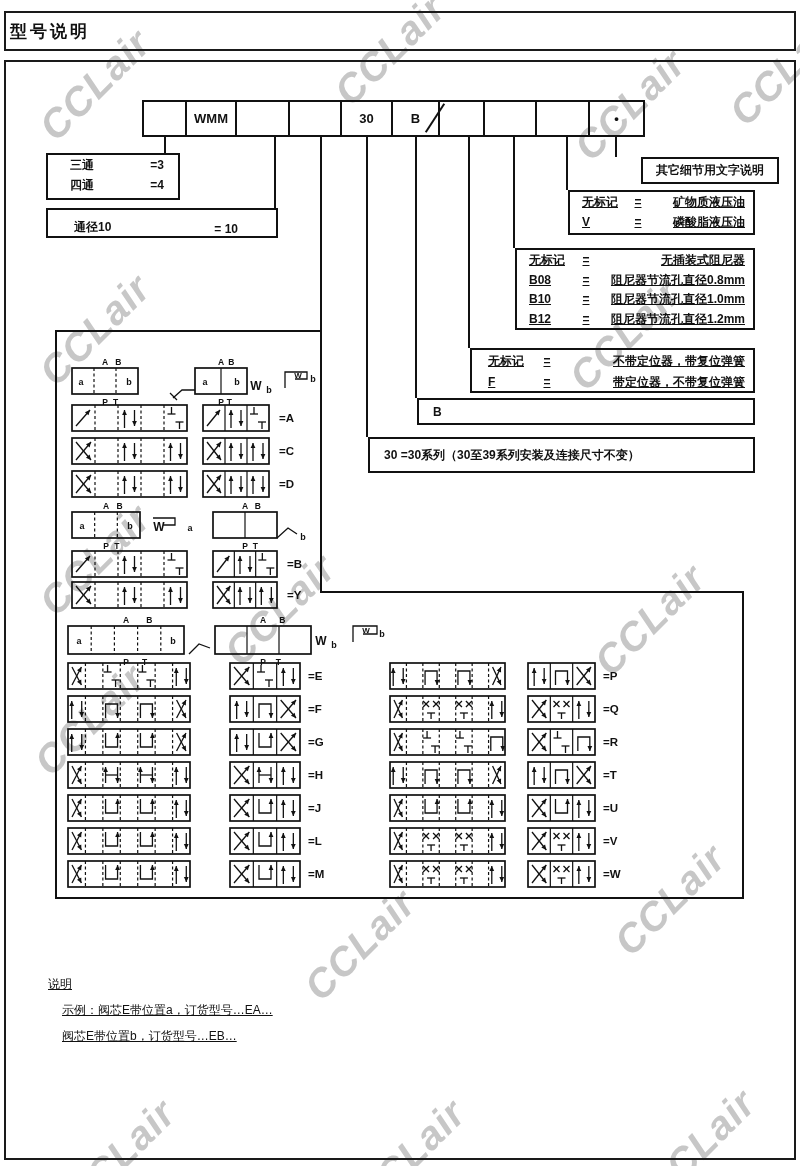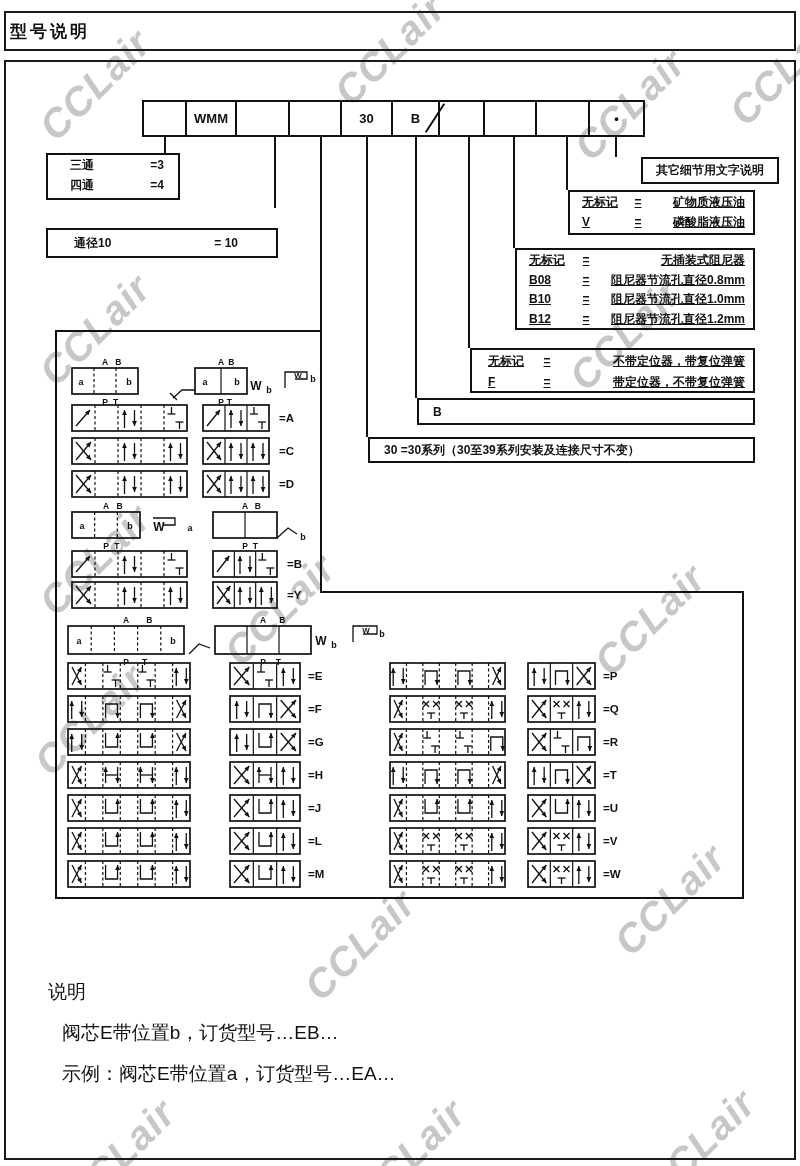--- a/index.html
+++ b/index.html
@@ -24,28 +24,28 @@
   .abox{position:absolute;box-sizing:border-box;border:2px solid #111;
         font-weight:bold;font-size:12px;z-index:2;}
   .r2{display:flex;justify-content:space-between;padding:1px 14px 0 22px;line-height:19px;}
   .r3{display:flex;padding:1px 8px 0 12px;line-height:19px;text-decoration:underline;}
   .r3 .k{flex:none;}
   .r3 .e{flex:none;text-align:center;}
   .r3 .v{flex:1;text-align:right;}
   .oil .k{width:48px}.oil .e{width:16px}
   .damper .r3{line-height:18.5px}.damper .k{width:46px}.damper .e{width:22px}
   .detent .r3{padding-left:16px;line-height:20px}.detent .k{width:50px}.detent .e{width:18px}
-  .sizebox{display:flex;align-items:center;justify-content:space-between;padding:0 38px 0 26px;margin-top:20px;}
+  .sizebox{display:flex;align-items:flex-end;justify-content:space-between;padding:0 38px 0 26px;}
   .bbox{display:flex;align-items:center;padding-left:14px;}
   .series{display:flex;align-items:center;}
   .series .k{margin-left:14px;}
   .series .v{flex:1;text-align:left;}
   .otherbox{display:flex;align-items:center;justify-content:center;font-size:12px;margin-left:24px;}
   #valve-svg{position:absolute;left:55px;top:330px;z-index:2;}
-  .notes{position:absolute;left:48px;top:972px;font-size:19px;z-index:2;line-height:2.15;}
+  .notes{position:absolute;left:48px;top:972px;font-size:12px;z-index:2;line-height:2.15;text-decoration:underline;}
   .notes .ind{margin-left:14px;}
 </style>
 </head>
 <body>
 
 <div class="page">
 
   <div id="wm-layer">
       <div class="wm" style="left: 95px; top: 85px; color: rgb(199, 199, 199);">CCLair</div>
       <div class="wm" style="left: 390px; top: 50px; color: rgb(199, 199, 199);">CCLair</div>
@@ -159,21 +159,21 @@
         <span class="k">F</span>
         <span class="e">=</span>
         <span class="v">带定位器，不带复位弹簧</span>
       </div>
   </div>
 
   <div class="abox bbox" style="left:417px;top:398px;width:338px;height:27px">
     <span>B</span>
   </div>
 
-  <div class="abox series" style="left:368px;top:437px;width:387px;height:26px">
+  <div class="abox series" style="left:368px;top:437px;width:387px;height:36px">
     <span class="k">30 =</span>
     <span class="v">30系列（30至39系列安装及连接尺寸不变）</span>
   </div>
 
   <svg id="valve-svg" width="700" height="575">
       <polygon points="1,1 266,1 266,262 688,262 688,568 1,568" fill="none" stroke="#111" stroke-width="2"></polygon>
       <g>
         <rect x="17" y="38" width="66" height="26" fill="none" stroke="#111" stroke-width="1.7"></rect>
         <line x1="39" y1="38" x2="39" y2="64" stroke="#111" stroke-width="1.2" stroke-dasharray="3,2.5"></line>
         <line x1="61" y1="38" x2="61" y2="64" stroke="#111" stroke-width="1.2" stroke-dasharray="3,2.5"></line>
@@ -954,17 +954,17 @@
         <line x1="523.8333333333333" y1="554" x2="523.8333333333333" y2="536" stroke="#111" stroke-width="1.3"></line>
         <polygon points="523.8333333333333,536 526.2333333333332,541 521.4333333333333,541" fill="#111"></polygon>
         <line x1="533.8333333333333" y1="536" x2="533.8333333333333" y2="552" stroke="#111" stroke-width="1.3"></line>
         <polygon points="533.8333333333333,552 531.4333333333333,547 536.2333333333332,547" fill="#111"></polygon>
         <text x="548" y="548" font-size="11.5" text-anchor="start" font-weight="bold" fill="#111">=W</text>
       </g>
     </svg>
 
   <div class="notes">
     <div>说明</div>
+    <div class="ind">示例：阀芯E带位置a，订货型号…EA…</div>
     <div class="ind">阀芯E带位置b，订货型号…EB…</div>
-    <div class="ind">示例：阀芯E带位置a，订货型号…EA…</div>
   </div>
 
 </div>
 
 </body></html>

